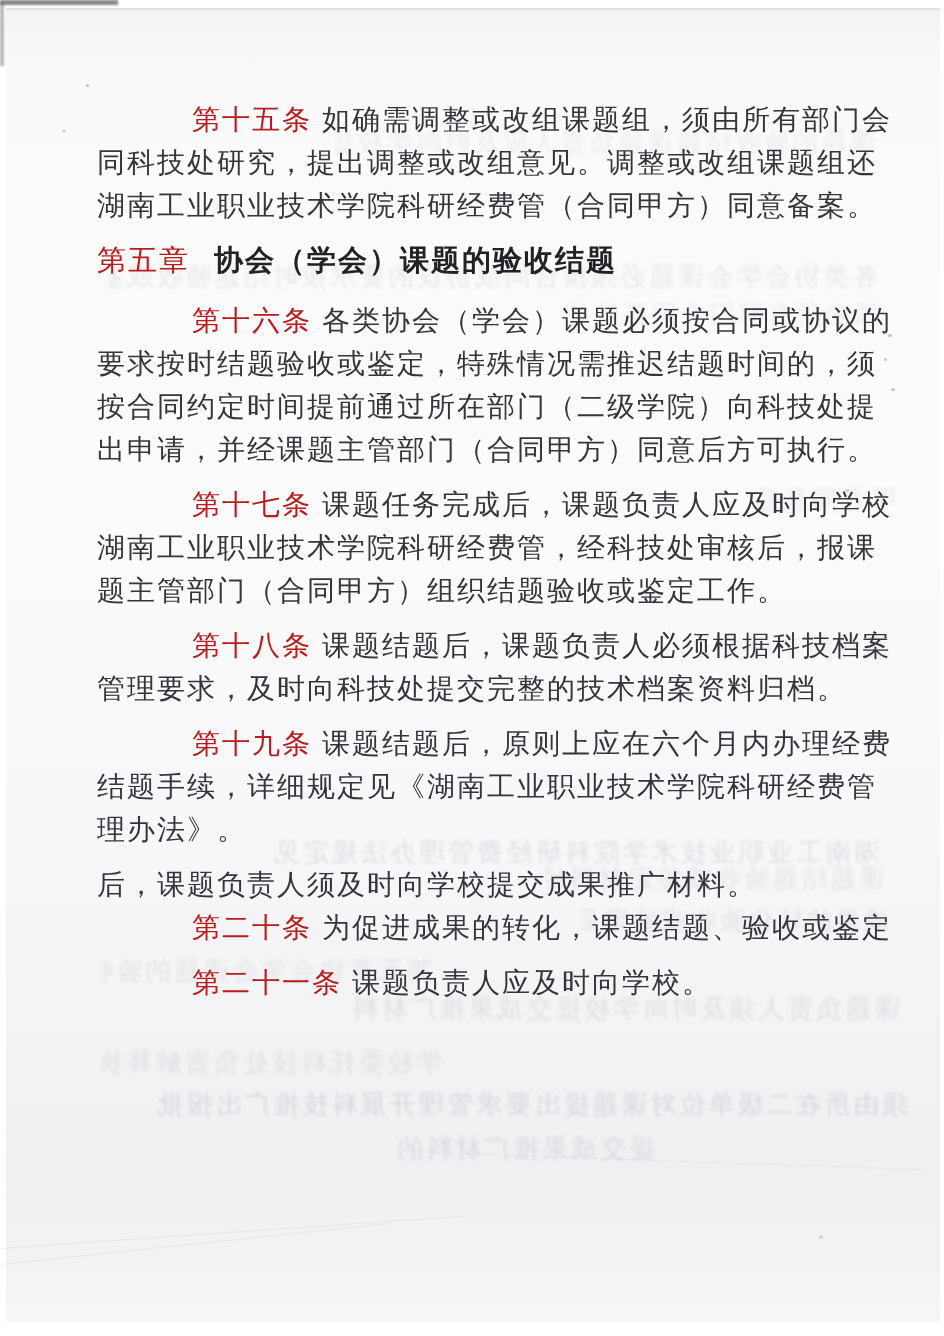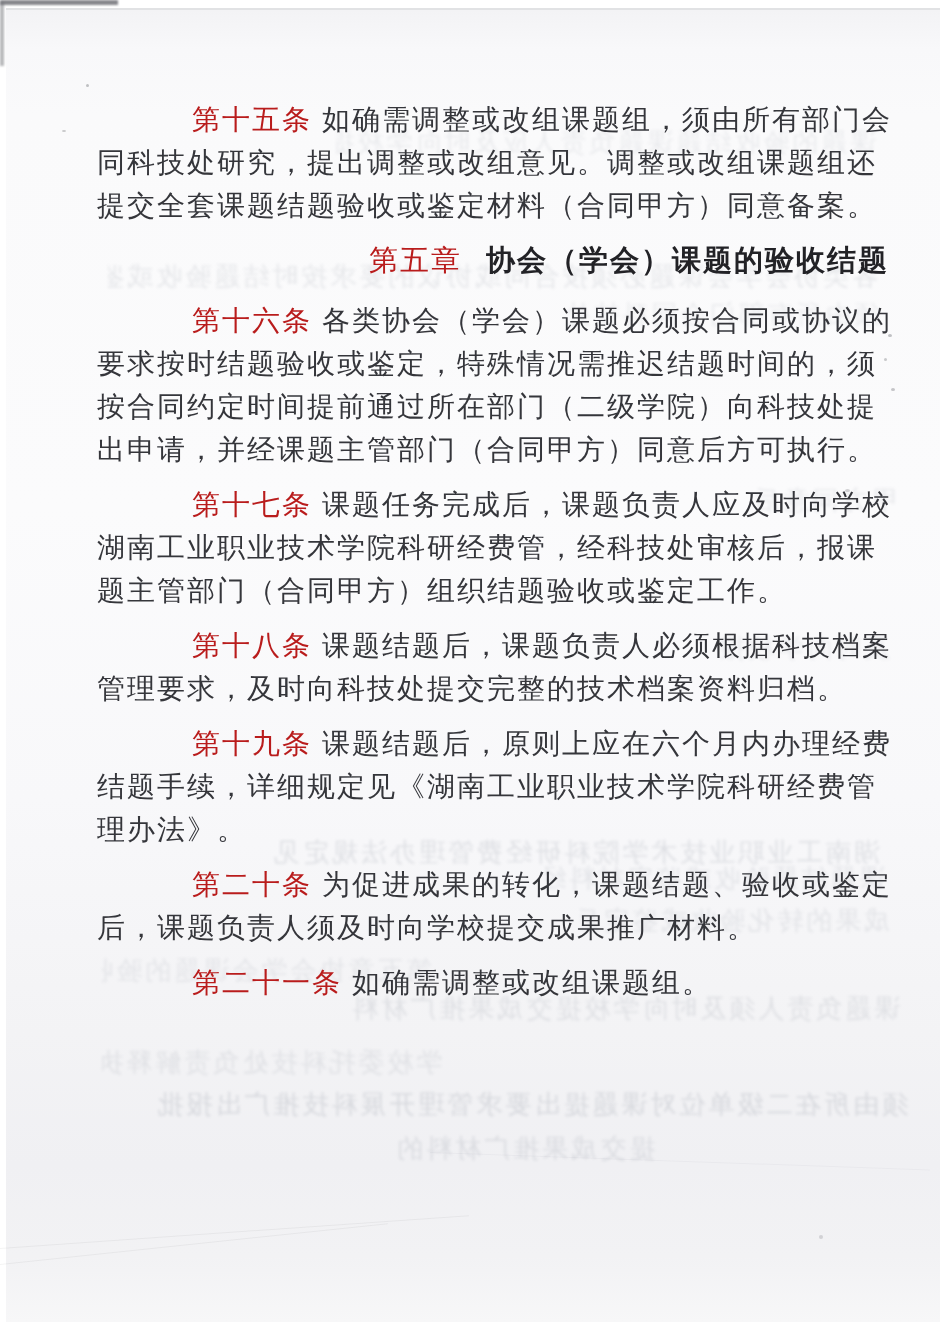--- a/index.html
+++ b/index.html
@@ -28,21 +28,21 @@
   .doc{
     position:absolute;left:97px;top:98px;width:792px;
     font-size:28px;line-height:43px;letter-spacing:2px;color:#35363b;
   }
   .para{margin:0 0 12px 0;}
   .line{height:43px;white-space:nowrap;}
   .indent{padding-left:95px;}
   .bold{font-weight:400;color:#b91c1c;margin-right:10px;}
   .heading{
     margin:11px 0 17px 0;height:43px;line-height:43px;
-    text-align:right;font-weight:700;font-size:29px;color:#222226;
+    text-align:left;font-weight:700;font-size:29px;color:#222226;
     white-space:nowrap;letter-spacing:2px;
   }
   .heading .chap{margin-right:24px;}
 
   
   .bleed{
     position:absolute;transform:scaleX(-1);filter:blur(1.6px);
     font-size:26px;line-height:30px;letter-spacing:3px;color:#5f6878;
     white-space:nowrap;overflow:hidden;height:32px;pointer-events:none;
   }
@@ -84,21 +84,21 @@
     <div class="speck" style="left: 884px; top: 358px; width: 3px; height: 3px; opacity: 0.3;"></div>
     <div class="speck" style="left: 891px; top: 388px; width: 4px; height: 3px; opacity: 0.32;"></div>
     <div class="speck" style="left: 845px; top: 489px; width: 5px; height: 3px; opacity: 0.25;"></div>
     <div class="speck" style="left: 819px; top: 1235px; width: 4px; height: 4px; opacity: 0.2;"></div>
   </div>
 
 <div class="doc" id="doc">
     <div class="para">
       <div class="line indent"><span class="bold">第十五条</span><span>如确需调整或改组课题组，须由所有部门会</span></div>
       <div class="line"><span>同科技处研究，提出调整或改组意见。调整或改组课题组还</span></div>
-      <div class="line"><span>提交全套课题结题验收或鉴定材料（合同甲方）同意备案。</span></div>
+      <div class="line"><span>湖南工业职业技术学院科研经费管（合同甲方）同意备案。</span></div>
     </div>
     <div class="heading"><span class="bold chap">第五章</span><span>协会（学会）课题的验收结题</span></div>
     <div class="para">
       <div class="line indent"><span class="bold">第十六条</span><span>各类协会（学会）课题必须按合同或协议的</span></div>
       <div class="line"><span>要求按时结题验收或鉴定，特殊情况需推迟结题时间的，须</span></div>
       <div class="line"><span>按合同约定时间提前通过所在部门（二级学院）向科技处提</span></div>
       <div class="line"><span>出申请，并经课题主管部门（合同甲方）同意后方可执行。</span></div>
     </div>
     <div class="para">
       <div class="line indent"><span class="bold">第十七条</span><span>课题任务完成后，课题负责人应及时向学校</span></div>
@@ -108,19 +108,19 @@
     <div class="para">
       <div class="line indent"><span class="bold">第十八条</span><span>课题结题后，课题负责人必须根据科技档案</span></div>
       <div class="line"><span>管理要求，及时向科技处提交完整的技术档案资料归档。</span></div>
     </div>
     <div class="para">
       <div class="line indent"><span class="bold">第十九条</span><span>课题结题后，原则上应在六个月内办理经费</span></div>
       <div class="line"><span>结题手续，详细规定见《湖南工业职业技术学院科研经费管</span></div>
       <div class="line"><span>理办法》。</span></div>
     </div>
     <div class="para">
+      <div class="line"><span>后，课题负责人须及时向学校提交成果推广材料。</span></div>
       <div class="line indent"><span class="bold">第二十条</span><span>为促进成果的转化，课题结题、验收或鉴定</span></div>
-      <div class="line"><span>后，课题负责人须及时向学校提交成果推广材料。</span></div>
     </div>
     <div class="para">
-      <div class="line indent"><span class="bold">第二十一条</span><span>如确需调整或改组课题组。</span></div>
+      <div class="line indent"><span class="bold">第二十一条</span><span>课题负责人应及时向学校。</span></div>
     </div>
   </div>
 
 </body></html>

